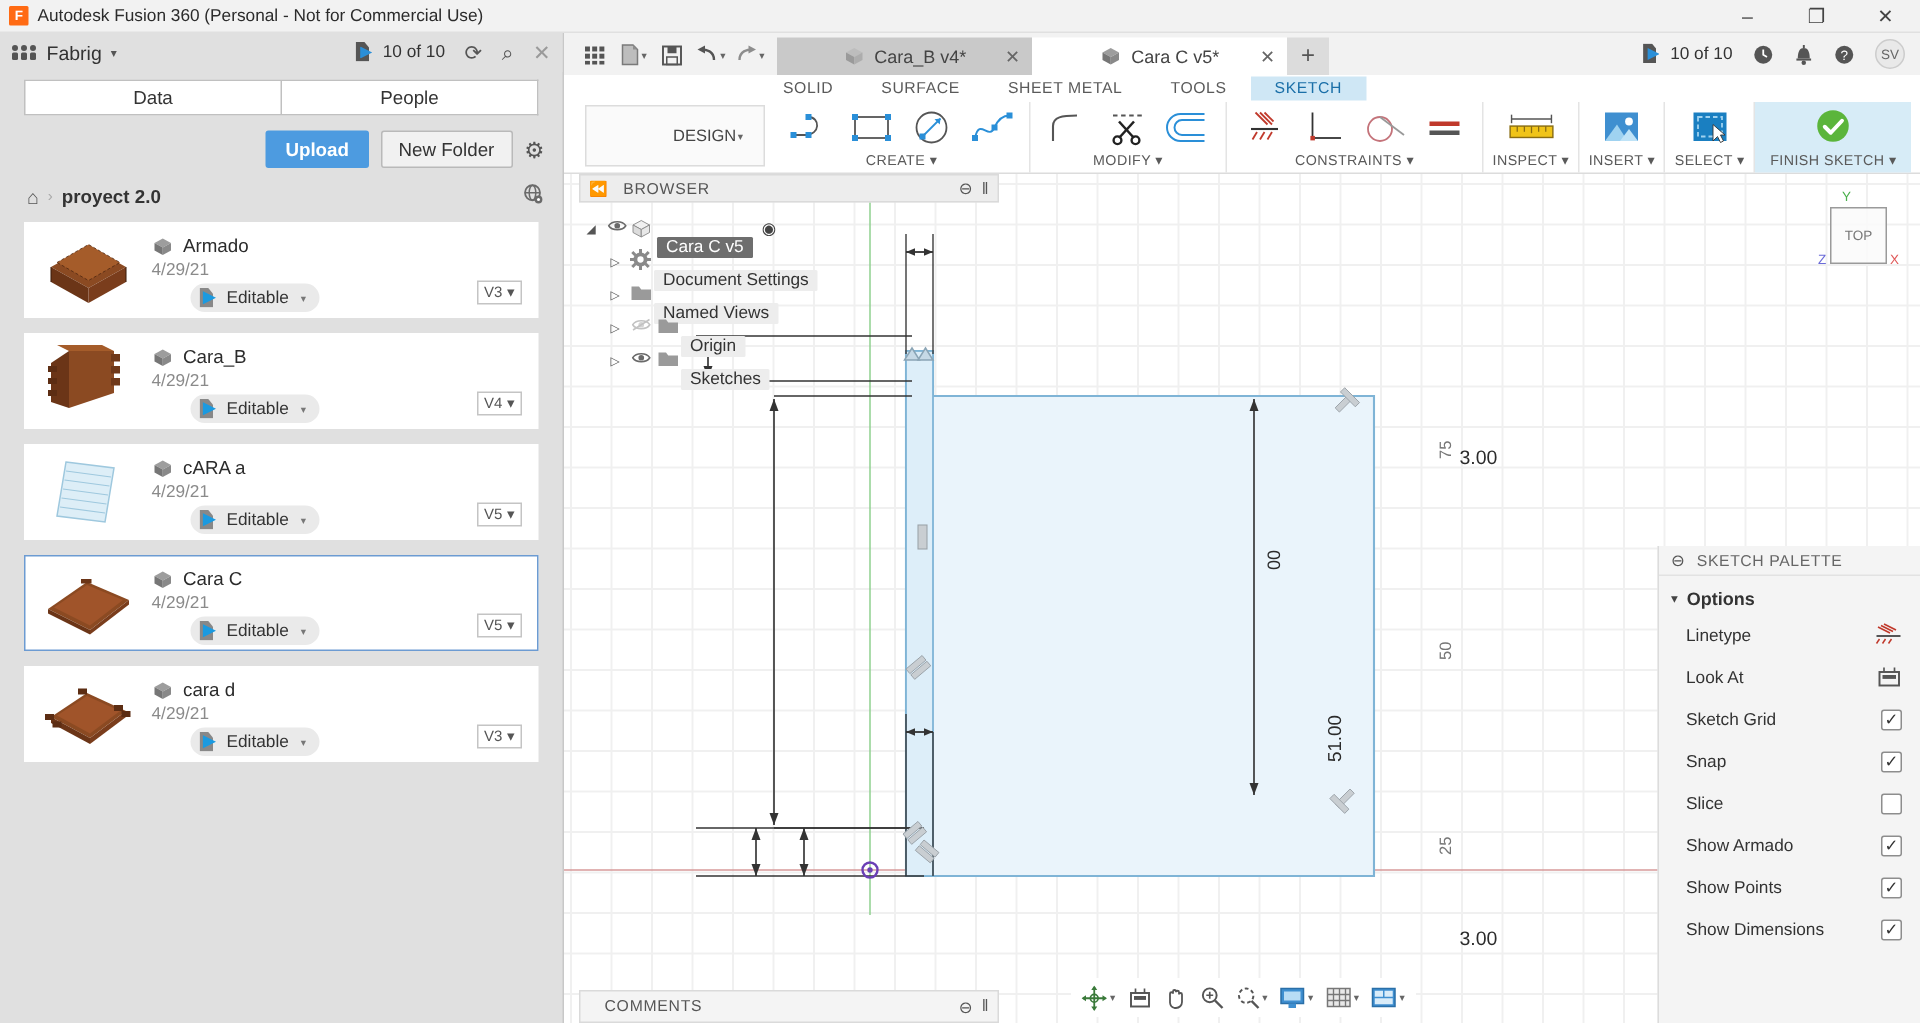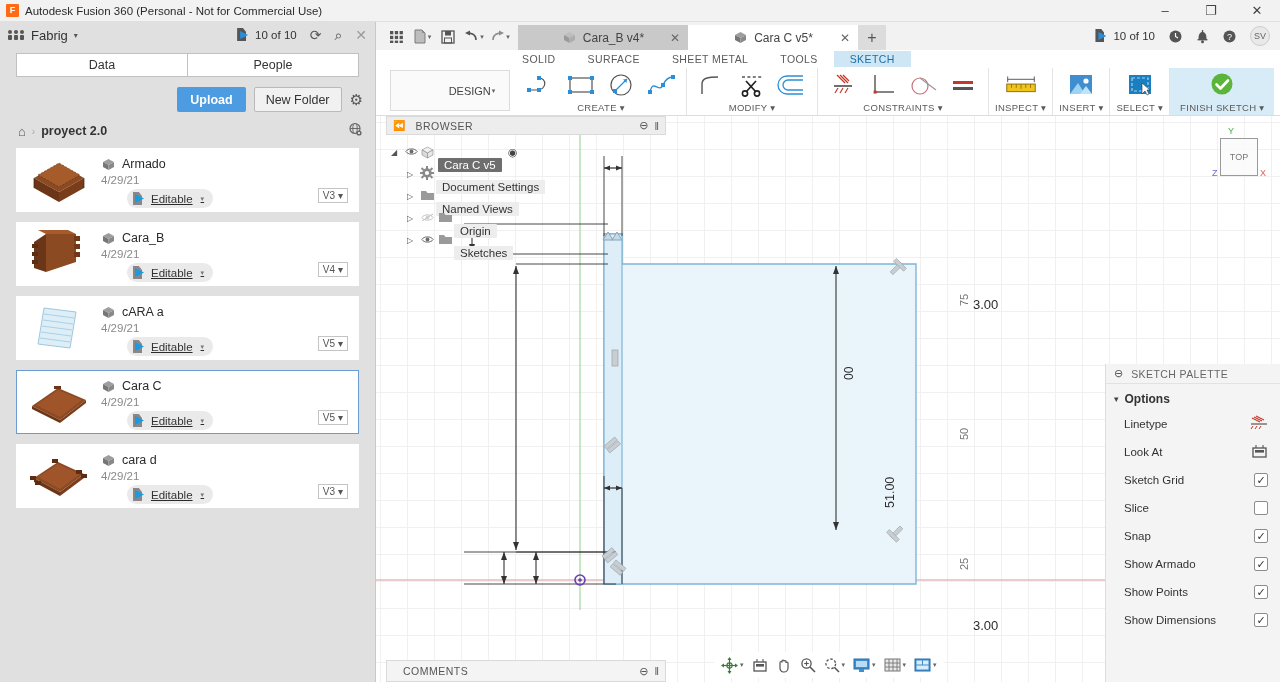--- a/index.html
+++ b/index.html
@@ -74,21 +74,21 @@
   .fcard { display:flex; background:#fff; height:64px; margin-bottom:10px; padding:4px 6px;
            border:1px solid transparent; position:relative; }
   .fcard.selected { border:1px solid #6c9bd2; }
   .thumb { width:72px; height:56px; display:flex; align-items:center; justify-content:center; }
   .fbody { flex:1; padding:4px 0 0 6px; position:relative; }
   .frow1 { display:flex; align-items:center; gap:6px; }
   .cube-ico { width:15px; height:13px; }
   .fname { font-size:12.5px; color:#2b2b2b; }
   .fdate { font-size:11.5px; color:#8a8a8a; margin-top:3px; }
   .pill { display:inline-flex; align-items:center; gap:5px; background:#eaeaea; border-radius:11px;
-          height:19px; padding:0 9px 0 6px; margin:3px 0 0 26px;text-decoration:underline; }
+          height:19px; padding:0 9px 0 6px; margin:3px 0 0 26px; }
   .pill-ico { width:13px; height:13px; position:relative; }
   .pill-ico::before{content:"";position:absolute;left:0;top:0;width:9px;height:13px;background:#888;
      clip-path:polygon(0 0,65% 0,100% 30%,100% 100%,0 100%);}
   .pill-ico::after{content:"";position:absolute;left:2px;top:2px;width:9px;height:9px;background:#1b9ae0;
      clip-path:polygon(0 0,100% 50%,0 100%);}
   .pill-txt { font-size:11.5px; color:#333; }
   .pill-caret { font-size:7px; color:#777; margin-left:3px; }
   .vbadge { position:absolute; right:4px; bottom:4px; border:1px solid #c4c4c4; background:#fff;
             font-size:10px; color:#555; padding:1px 4px; display:flex; align-items:center; gap:3px;text-align:right; }
 
@@ -1047,30 +1047,30 @@
         </div>
 
         <div class="pal-row">
           <span class="lbl">Sketch Grid</span>
           <span class="ctl">
               <span class="cbx on"></span>
             </span>
         </div>
 
         <div class="pal-row">
+          <span class="lbl">Snap</span>
+          <span class="ctl">
+              <span class="cbx on"></span>
+            </span>
+        </div>
+
+        <div class="pal-row">
           <span class="lbl">Slice</span>
           <span class="ctl">
               <span class="cbx"></span>
-            </span>
-        </div>
-
-        <div class="pal-row">
-          <span class="lbl">Snap</span>
-          <span class="ctl">
-              <span class="cbx on"></span>
             </span>
         </div>
 
         <div class="pal-row">
           <span class="lbl">Show Armado</span>
           <span class="ctl">
               <span class="cbx on"></span>
             </span>
         </div>
 

